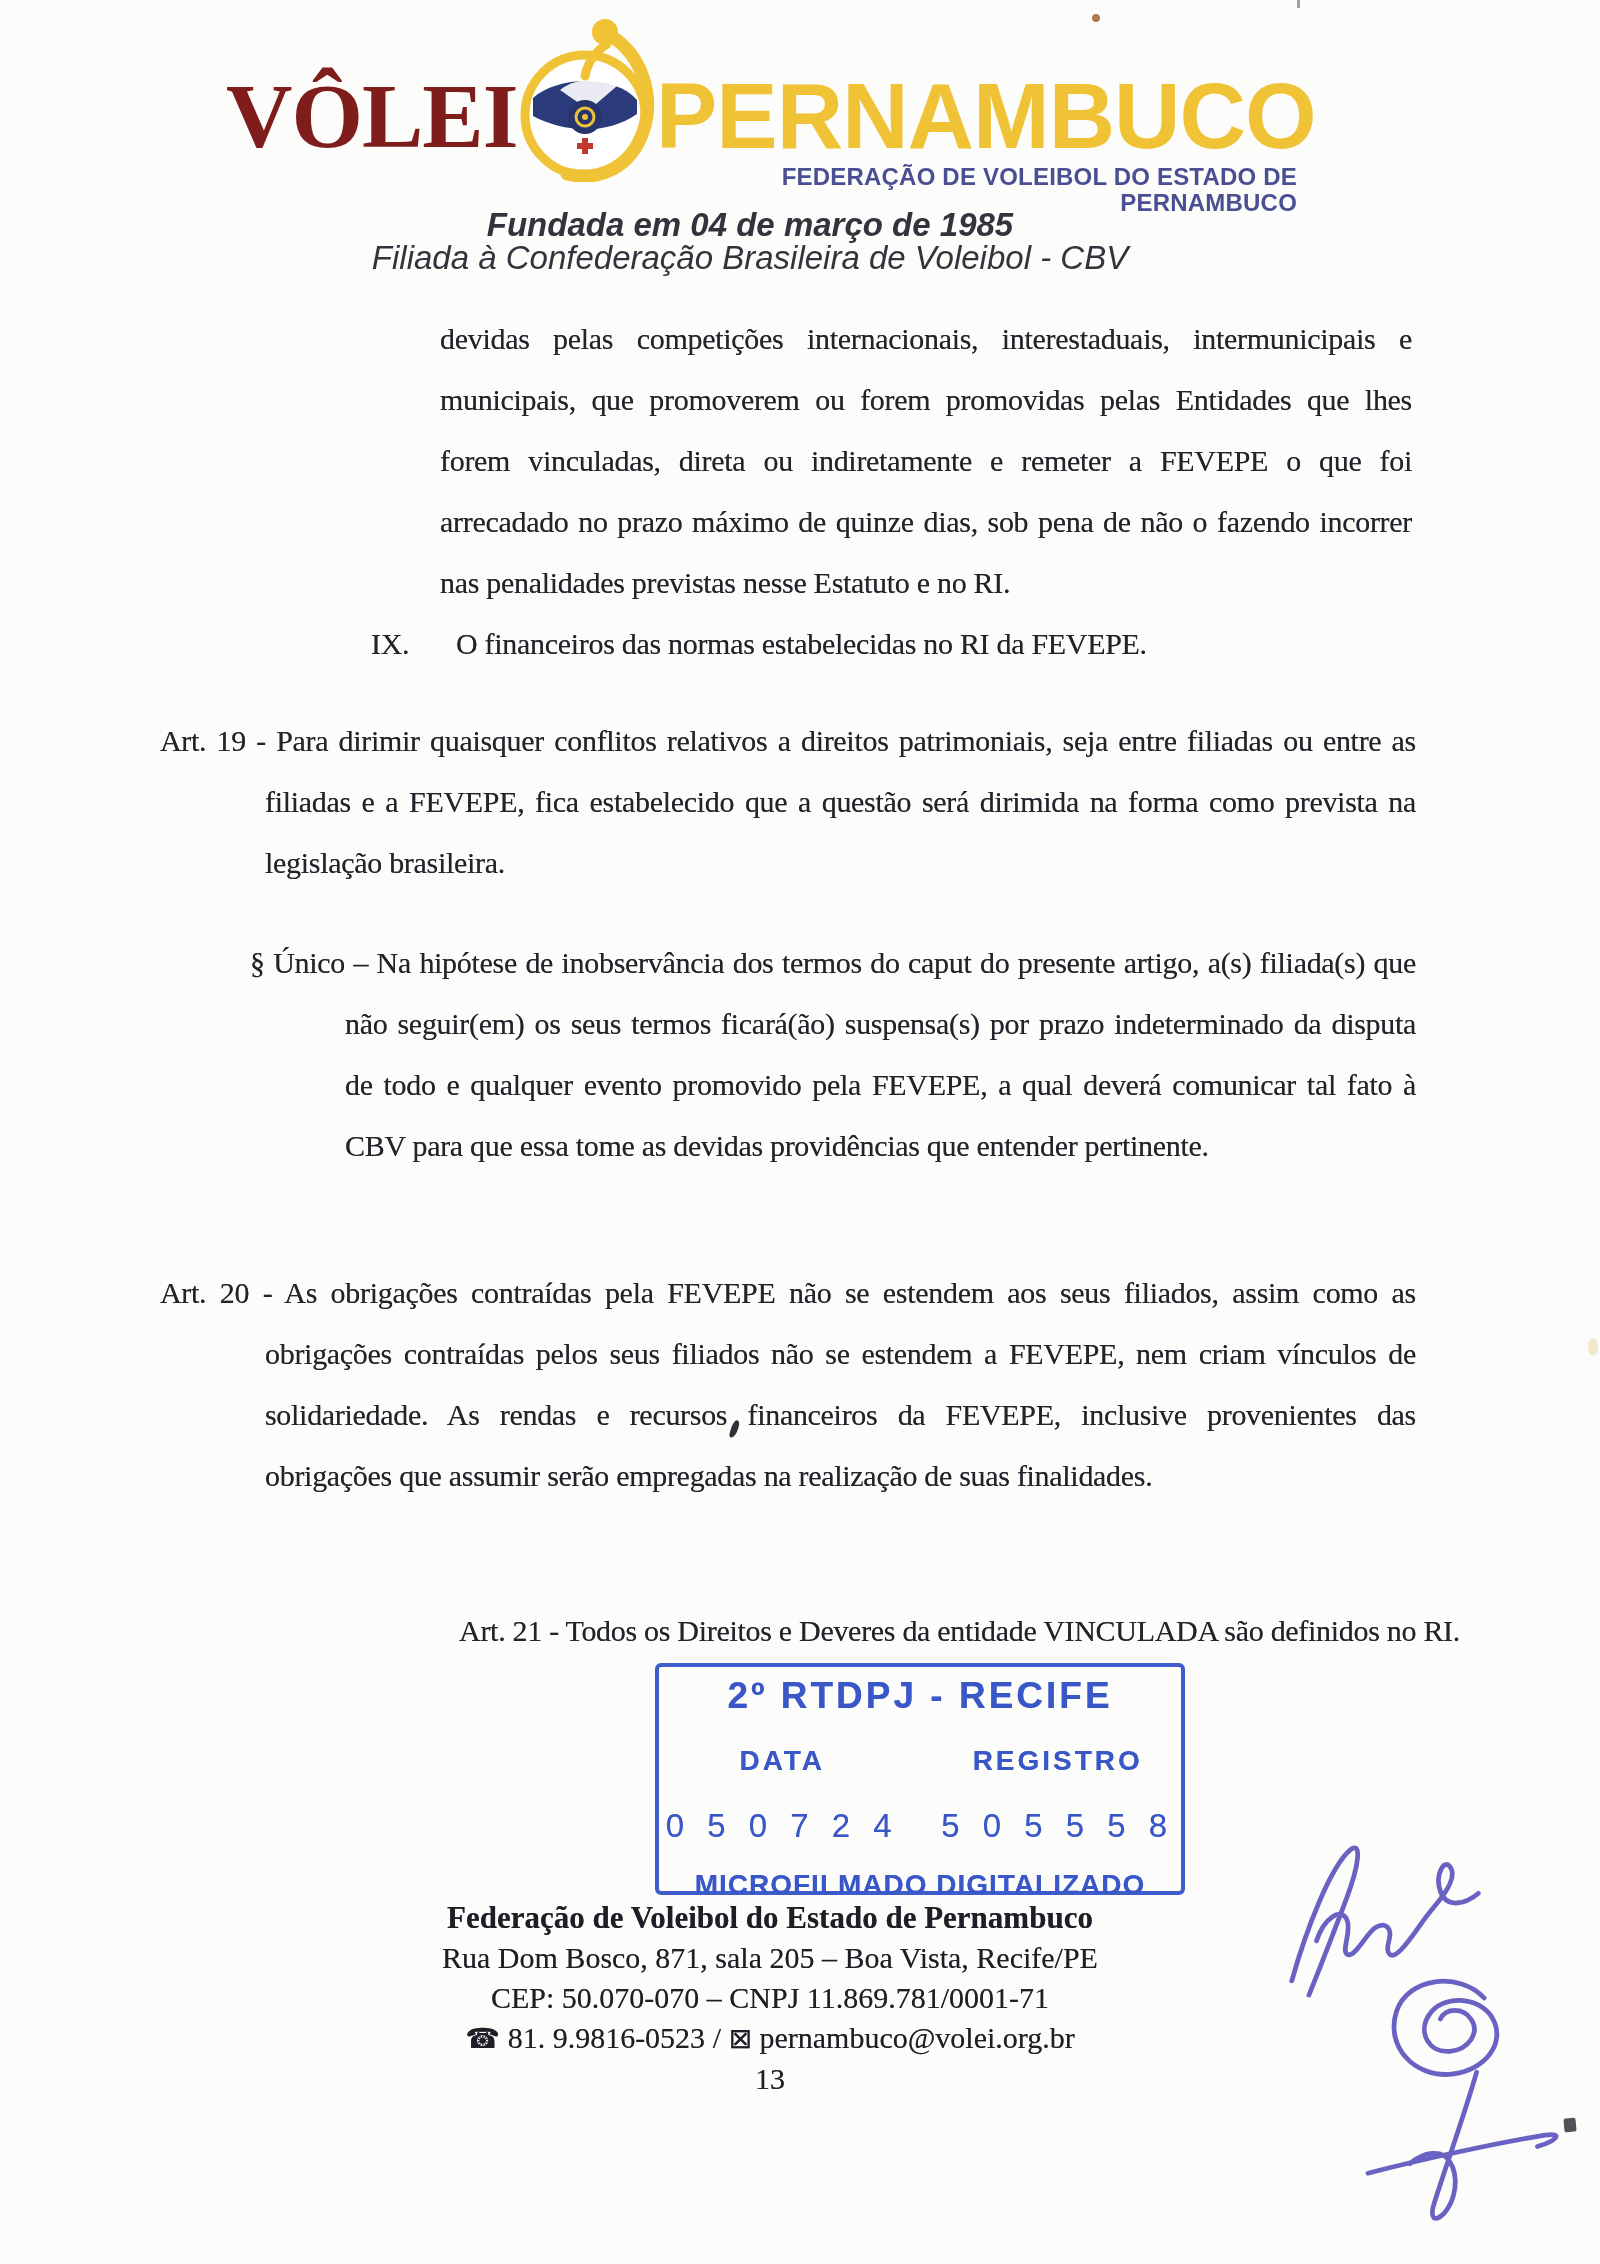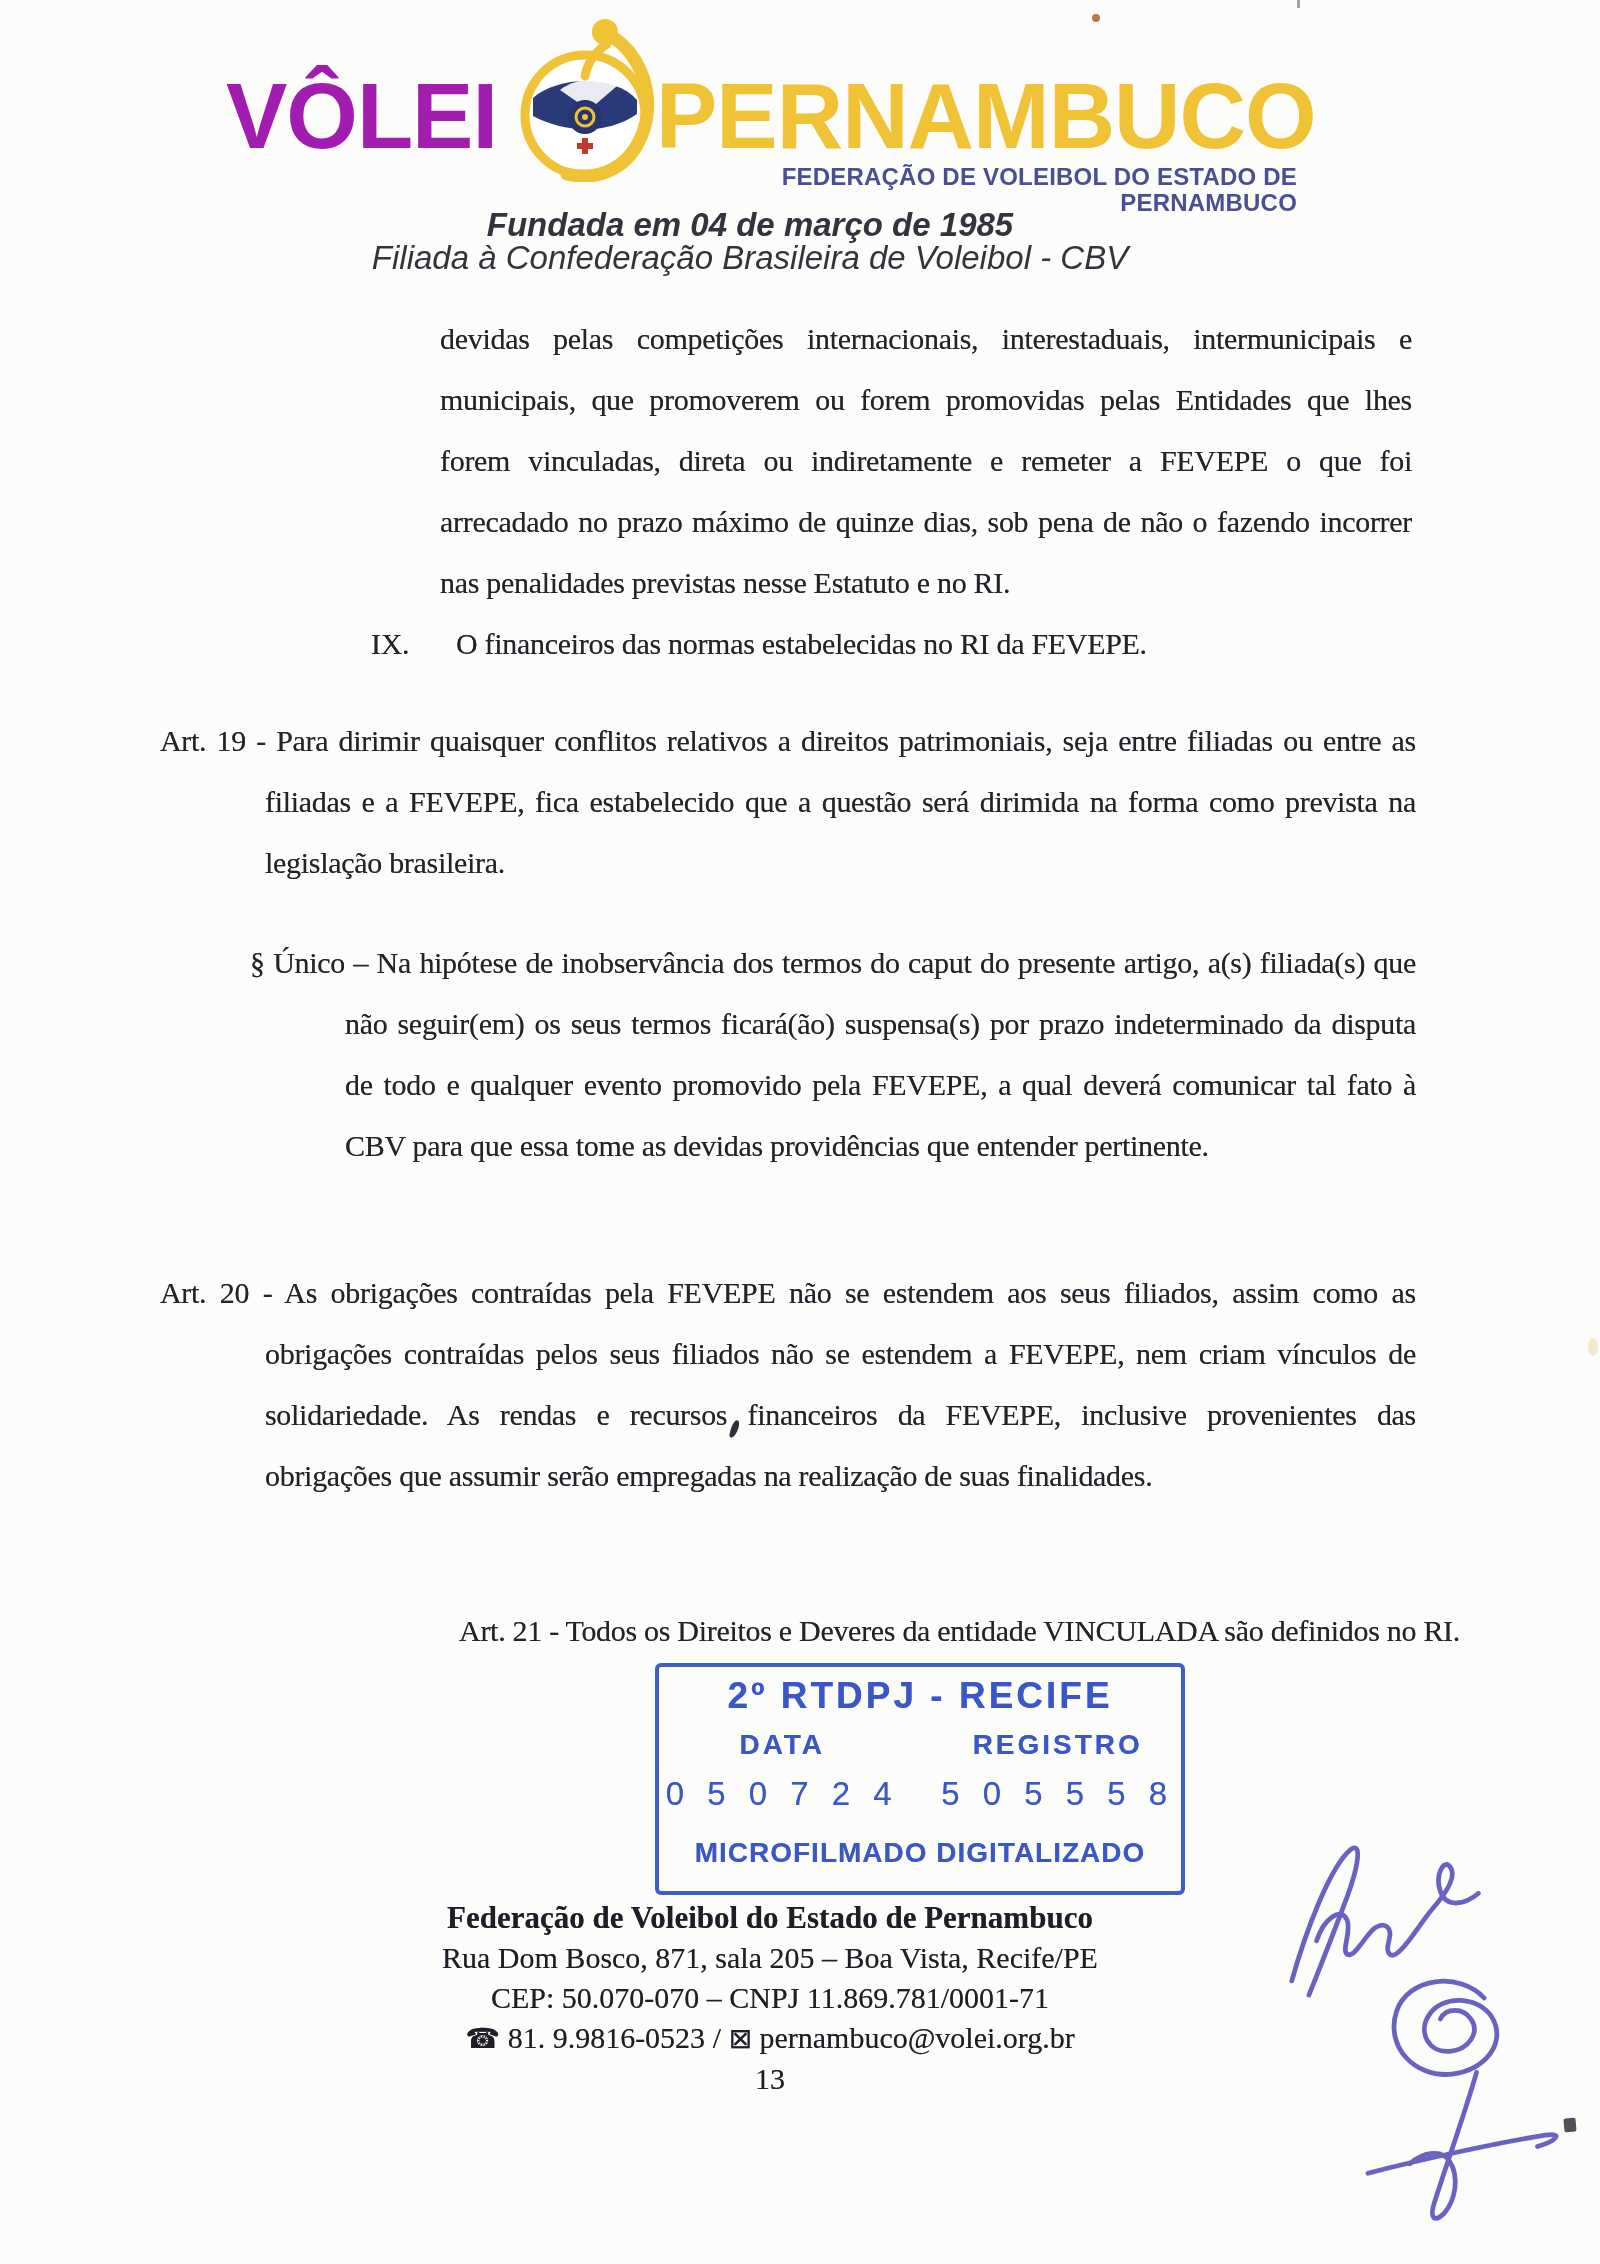--- a/index.html
+++ b/index.html
@@ -8,23 +8,23 @@
     width:1600px;height:2264px;
     margin:0 auto;
     background:#fcfcfa;
     overflow:hidden;
     font-family:"Liberation Serif", serif;
     color:#23232b;
   }
   
   .brand-volei{
     position:absolute;left:226px;top:70px;
-    font-family:Liberation Sans, sans-serif;
+    font-family:Liberation Serif, serif;
     font-weight:bold;font-size:92px;line-height:1;
-    letter-spacing:-1px;color:#a21caf;
+    letter-spacing:-1px;color:#7f1d1d;
   }
   .brand-pernambuco{
     position:absolute;left:656px;top:70px;
     font-family:"Liberation Sans", sans-serif;
     font-weight:bold;font-size:92px;line-height:1;
     letter-spacing:-1px;color:#f0c235;
   }
   .brand-tagline{
     position:absolute;left:655px;top:164px;width:642px;
     font-family:"Liberation Sans", sans-serif;
@@ -58,21 +58,21 @@
   .art20{left:160px;top:1262px;width:1151px;padding-left:105px;text-indent:-105px;}
   .art21{left:160px;top:1600px;width:1300px;text-align:right;}
   
   .stamp{
     position:absolute;left:655px;top:1663px;width:522px;height:224px;
     border:4px solid #3f5ccc;border-radius:6px;
     color:#3a57c8;font-family:"Liberation Sans", sans-serif;
     text-shadow:0 0 0.6px rgba(63,92,204,.7);
   }
   .stamp-title{margin-top:8px;text-align:center;font-weight:bold;font-size:37px;letter-spacing:3px;}
-  .stamp-row{display:flex;margin-top:12px;gap:29px;}
+  .stamp-row{display:flex;margin-top:28px;gap:29px;}
   .stamp-cell{flex:1;text-align:center;}
   .stamp-label{font-weight:bold;font-size:28px;letter-spacing:3px;}
   .stamp-value{font-size:33px;letter-spacing:7px;margin-top:2px;}
   .stamp-bottom{margin-top:24px;text-align:center;font-weight:bold;font-size:28px;letter-spacing:1px;}
   
   .footer{
     position:absolute;left:270px;top:1898px;width:1000px;
     text-align:center;font-size:30px;line-height:40px;color:#1e1e26;
     text-shadow:0 0 0.4px rgba(30,30,42,.65);
   }

